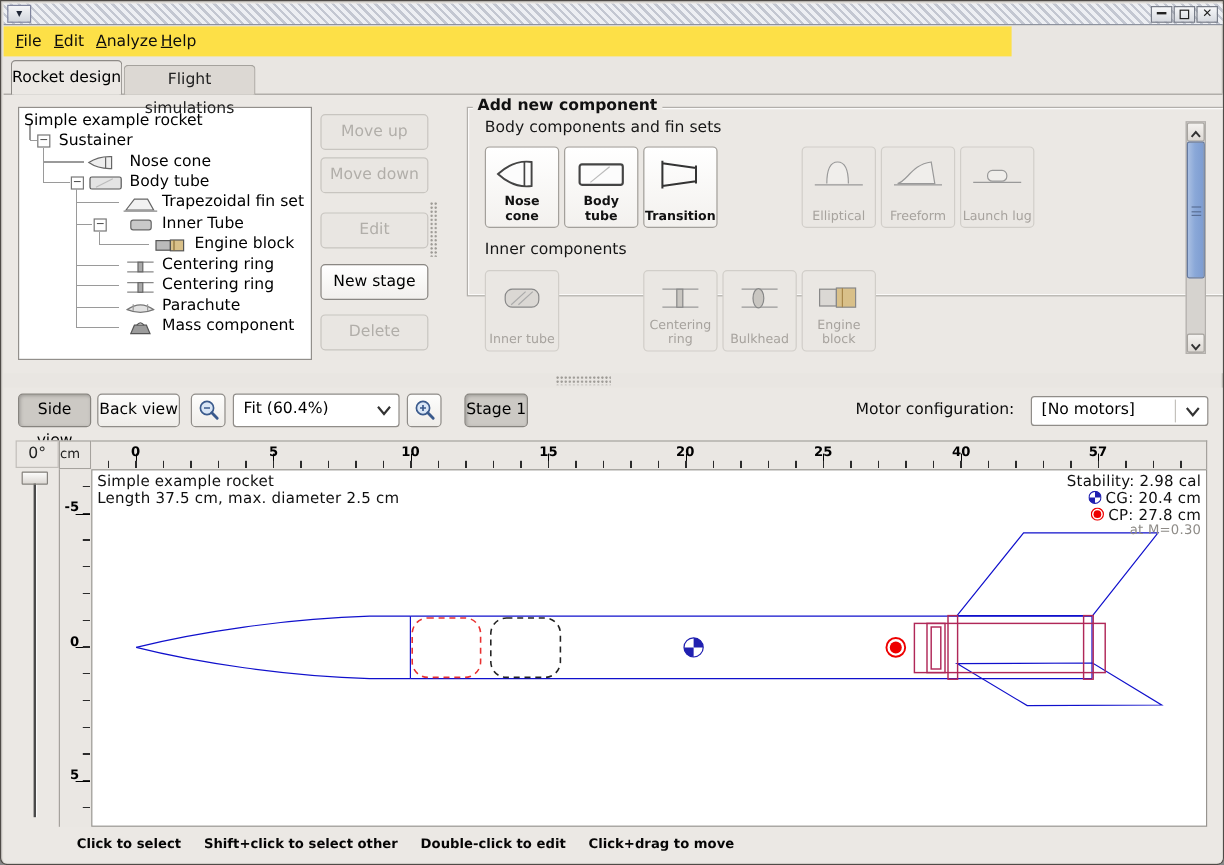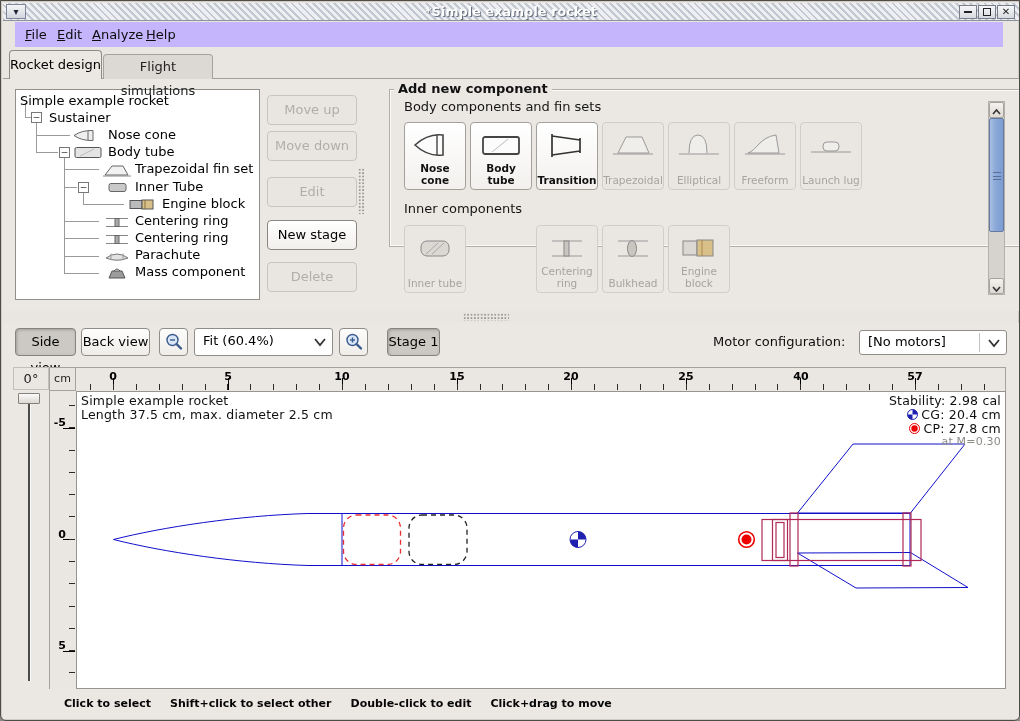--- a/index.html
+++ b/index.html
@@ -16,21 +16,21 @@
     font-size:12.5px;font-weight:bold;color:#fff;text-shadow:1px 1px 1px #596070;letter-spacing:.2px}
   .win-icon{position:absolute;left:3px;top:1px;width:20px;height:15px;
     background:linear-gradient(#f4f5f7,#d2d6dd);border:1px solid #80859১;border:1px solid #80859e;
     text-align:center;font-size:10px;line-height:13px;color:#1d2434}
   .winbtn{position:absolute;top:2px;width:18px;height:14px;text-align:center;
     background:linear-gradient(#f6f7f9,#d7dae0);border:1px solid #787d89;color:#1c1c1c;
     font-size:10px;line-height:12px;font-weight:bold}
   .winbtn .minbar{display:inline-block;width:8px;height:0;border-bottom:2px solid #222;margin-bottom:2px}
   .winbtn .maxbox{display:inline-block;width:8px;height:8px;border:1.5px solid #222;margin-top:2px}
   
-  .menubar{position:absolute;left:14px;top:21px;width:988px;height:25px;background:#c4b5fd}
+  .menubar{position:absolute;left:2px;top:21px;width:840px;height:25px;background:#fde047}
   .menu-item{position:absolute;top:3px;font-size:13px;color:#0d0d0d;padding:2px 4px}
   
   .upper{position:absolute;left:2px;top:77px;width:1016px;height:233px;background:#ebe8e4;border-top:1px solid #a3a09c}
   .tab{position:absolute;border-radius:4px 4px 0 0;font-size:13px;text-align:center}
   .tab.active{left:8px;top:49px;width:93px;height:29px;background:#ebe8e4;border:1px solid #8e8b87;
     border-bottom:none;line-height:28px;z-index:6}
   .tab.inactive{left:102px;top:53px;width:110px;height:25px;background:#dcd8d3;border:1px solid #a5a29d;
     border-bottom:none;line-height:24px;color:#222;z-index:4}
   
   .tree{position:absolute;left:14px;top:88px;width:245px;height:211px;background:#fff;
@@ -78,21 +78,21 @@
     box-shadow:inset 1px 1px 3px rgba(0,0,0,.22)}
   .combo{position:absolute;background:#fff;border:1px solid #908d89;border-radius:3px;font-size:13px}
   .combo .val{position:absolute;left:8px;top:4px;white-space:nowrap}
   .combo .chev{position:absolute;right:5px;top:8px}
   .combo .divider{position:absolute;right:26px;top:2px;bottom:2px;border-left:1px solid #c4c1bc}
   .mlabel{position:absolute;font-size:13px;color:#0d0d0d}
   
   .deg-box{position:absolute;left:12px;top:366px;width:36px;height:23px;border:1px solid #c2bfba;
     background:#eae7e3;text-align:center;font-size:13px;line-height:21px;color:#222}
   .unit-box{position:absolute;left:48px;top:366px;width:27px;height:24px;border:1px solid #a5a29d;
-    background:#e8e5e1;text-align:center;font-size:11px;line-height:22px;color:#222}
+    background:#e8e5e1;font-size:11px;line-height:22px;color:#222}
   .ruler-top{position:absolute;left:75px;top:366px;width:930px;height:24px;background:#eae7e3;
     border-top:1px solid #a5a29d;border-right:1px solid #a5a29d;
     background-image:
       repeating-linear-gradient(to right,#2b2b2b 0 1px,transparent 1px 22.916px),
       repeating-linear-gradient(to right,#000 0 1px,transparent 1px 114.58px);
     background-size:916px 6px,894px 12px;
     background-position:left 14px bottom 1px,left 37px bottom 1px;
     background-repeat:no-repeat,no-repeat}
   .ruler-top .rnum{position:absolute;top:2px;transform:translateX(-50%);font-size:11px;font-weight:bold;color:#000}
   .ruler-left{position:absolute;left:48px;top:390px;width:27px;height:298px;background:#eae7e3;
@@ -122,21 +122,20 @@
   .statusbar{position:absolute;left:63px;top:696px;font-size:11px;font-weight:bold;color:#050505;white-space:nowrap}
   .statusbar span{margin-right:19px}
 </style>
 </head>
 <body>
 
 <div id="window">
 
   <div class="titlebar">
     <span class="win-icon">▾</span>
-    <div class="title">*Simple example rocket</div>
     <span class="winbtn" style="right:42px"><span class="minbar"></span></span>
     <span class="winbtn" style="right:23px"><span class="maxbox"></span></span>
     <span class="winbtn" style="right:4px">✕</span>
   </div>
 
   <div class="menubar">
     <span class="menu-item" style="left:6px"><u>F</u>ile</span>
     <span class="menu-item" style="left:38px"><u>E</u>dit</span>
     <span class="menu-item" style="left:73px"><u>A</u>nalyze</span>
     <span class="menu-item" style="left:127px"><u>H</u>elp</span>
@@ -256,27 +255,20 @@
           <line x1="14" y1="23" x2="30" y2="10" stroke="#bbb"></line>
         </svg>
       <div class="clabel">Body tube</div>
     </div>
     <div class="cbtn on" style="left:146px;top:32px">
       <svg class="cicon" width="46" height="32">
           <path d="M8,5 L8,28 M8,7 L36,11 M8,26 L36,22 M36,9 L36,24" fill="none" stroke="#333" stroke-width="1.7"></path>
         </svg>
       <div class="clabel">Transition</div>
     </div>
-    <div class="cbtn off" style="left:212px;top:32px">
-      <svg class="cicon" width="46" height="32">
-          <polygon points="8,24 16,8 32,8 39,24" fill="#f0eeeb" stroke="#999"></polygon>
-          <line x1="3" y1="25" x2="43" y2="25" stroke="#999"></line>
-        </svg>
-      <div class="clabel">Trapezoidal</div>
-    </div>
     <div class="cbtn off" style="left:278px;top:32px">
       <svg class="cicon" width="46" height="32">
           <path d="M13,24 Q13,6 22,6 Q31,6 31,24" fill="#f0eeeb" stroke="#999"></path>
           <line x1="3" y1="25" x2="43" y2="25" stroke="#999"></line>
         </svg>
       <div class="clabel">Elliptical</div>
     </div>
     <div class="cbtn off" style="left:344px;top:32px">
       <svg class="cicon" width="46" height="32">
           <path d="M6,24 C14,22 18,8 34,6 L37,24 Z" fill="#f0eeeb" stroke="#999"></path>

